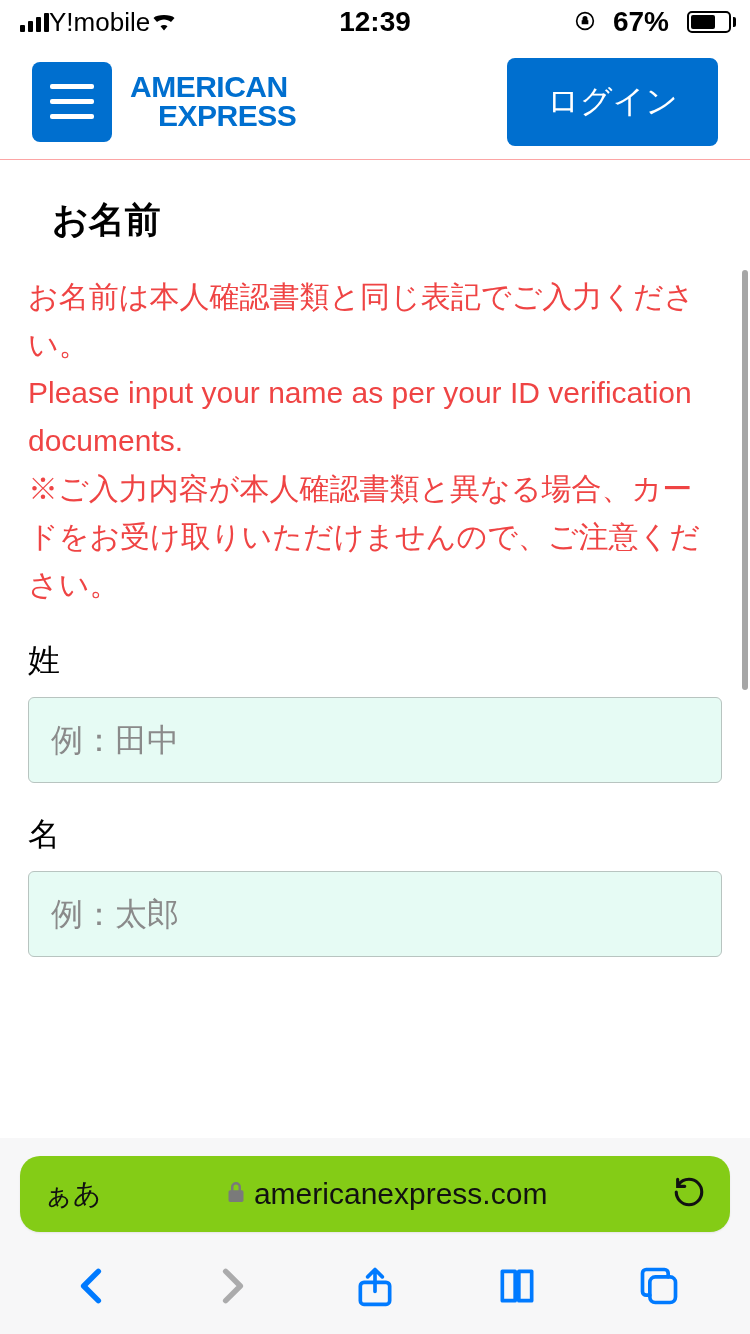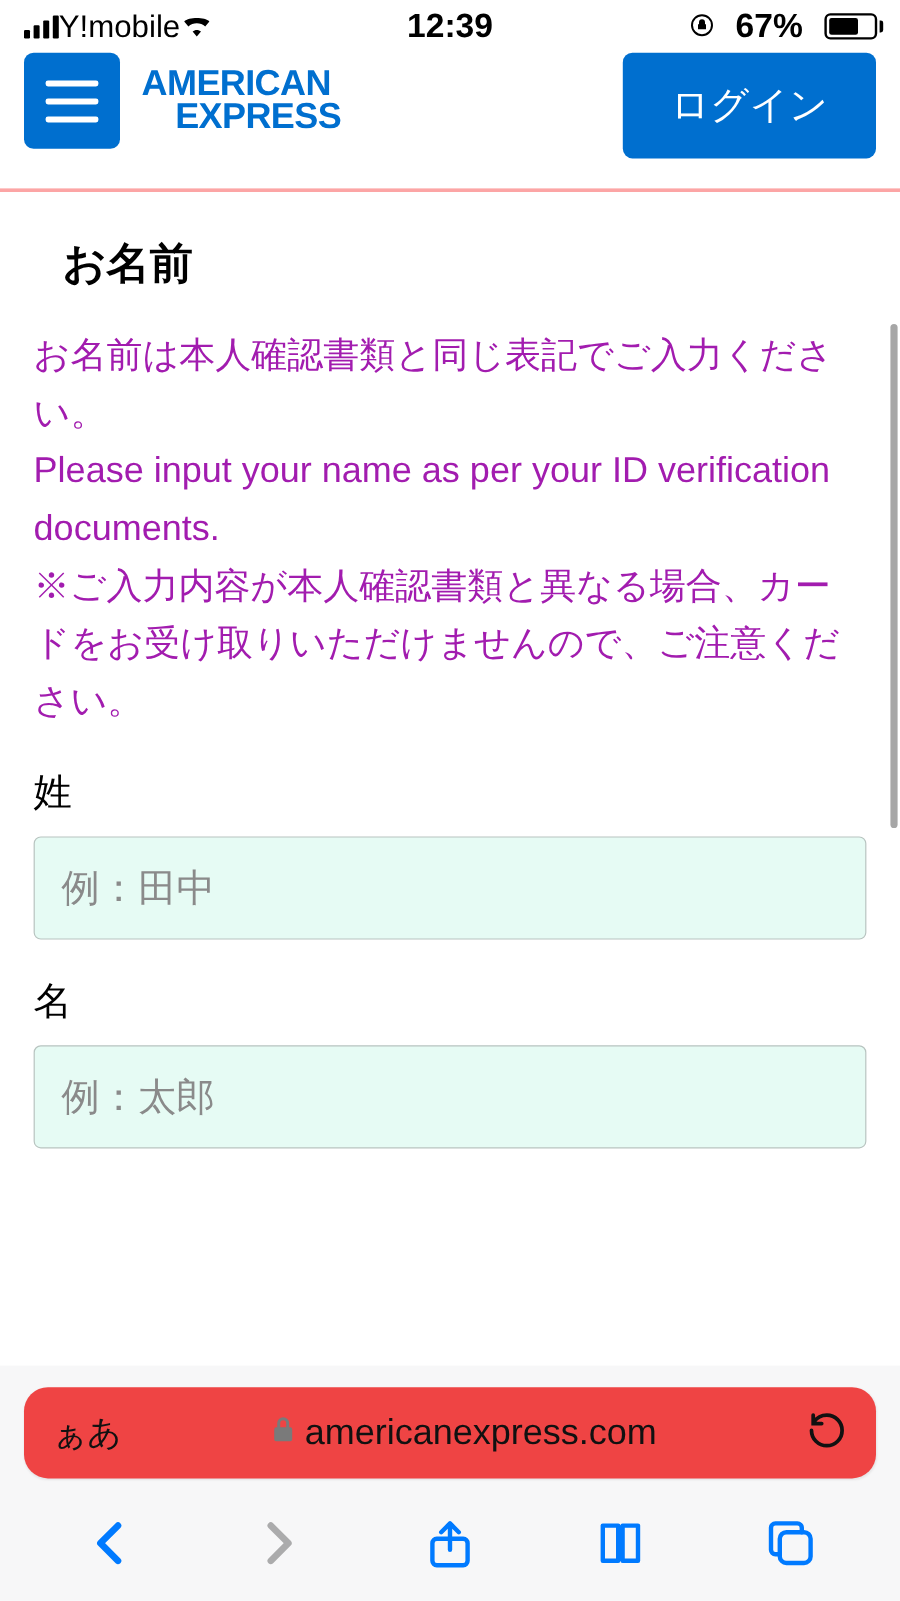--- a/index.html
+++ b/index.html
@@ -18,40 +18,40 @@
     .carrier { font-size:26px; font-weight:500; }
     .wifi-icon svg { width:28px; height:22px; }
     .status-center { position:absolute; left:50%; transform:translateX(-50%); font-size:28px; font-weight:600; }
     .lock-rot svg{width:20px;height:20px;}
     .battery { display:flex; align-items:center; gap:2px; }
     .battery-body { width:44px; height:22px; border:2px solid #000; border-radius:5px; padding:2px; position:relative; }
     .battery-fill { height:100%; background:#000; border-radius:2px; }
     .battery-tip { width:3px; height:10px; background:#000; border-radius:0 2px 2px 0; }
 
     
-    .header { height:116px; border-bottom:3px solid #fca5a5; display:flex; align-items:flex-start; justify-content:space-between; padding:0 20px; }
+    .header { height:116px; border-bottom:1px solid #fca5a5; display:flex; align-items:center; justify-content:space-between; padding:0 32px; }
     .menu-btn { width:80px; height:80px; background:#006fcf; border-radius:8px; display:flex; flex-direction:column; justify-content:center; align-items:center; gap:10px; }
     .menu-btn span { width:44px; height:5px; background:#fff; border-radius:2px; }
     .logo { color:#006fcf; font-weight:800; font-size:30px; line-height:0.95; letter-spacing:-0.5px; text-align:left; margin-left:18px; flex:0 0 auto; }
     .logo .l1{display:block;}
     .logo .l2{display:block; padding-left:28px;}
     .login-btn { background:#006fcf; color:#fff; font-size:32px; font-weight:400; border:none; padding:22px 40px; border-radius:8px; }
 
     
     .content { padding:36px 28px 0; height:calc(1334px - 44px - 116px - 196px); overflow:hidden; position:relative; }
     .scroll-indicator { position:absolute; right:2px; top:110px; width:6px; height:420px; background:#000; border-radius:3px; opacity:.35; }
     .section-title { font-size:36px; font-weight:700; margin-bottom:28px;margin-left:24px; }
-    .instr { font-size:30px; line-height:1.6; color:#a21caf; margin-bottom:0; }
+    .instr { font-size:30px; line-height:1.6; color:#ef4444; margin-bottom:0; }
     .field-label { font-size:32px; font-weight:500; margin:30px 0 14px; }
     .text-input { width:100%; height:86px; background:#e6fbf4; border:1px solid #b8c4c0; border-radius:6px; font-size:32px; padding:0 22px; color:#000; }
     .text-input::placeholder { color:#8a8a8a; }
 
     
     .browser-bar { position:absolute; bottom:84px; left:0; width:100%; height:112px; background:#f7f7f8; display:flex; align-items:center; padding:0 20px; }
-    .url-pill { flex:1; height:76px; background:#ef4444; border-radius:20px; display:flex; align-items:center; padding:0 24px; gap:14px; box-shadow:0 1px 2px rgba(0,0,0,.08); }
+    .url-pill { flex:1; height:76px; background:#84cc16; border-radius:20px; display:flex; align-items:center; padding:0 24px; gap:14px; box-shadow:0 1px 2px rgba(0,0,0,.08); }
     .aa { font-size:28px; color:#111; font-weight:500; }
     .url-text { flex:1; text-align:center; font-size:30px; color:#111; display:flex; align-items:center; justify-content:center; gap:8px; }
     .lock-icon svg{width:20px;height:24px;}
     .reload svg{width:34px;height:34px;}
 
     .toolbar { position:absolute; bottom:0; left:0; width:100%; height:84px; background:#f7f7f8; display:flex; align-items:center; justify-content:space-around; padding:0 20px 8px; }
     .tb-btn svg { width:44px; height:44px; }
     .tb-btn.disabled svg { opacity:.3; }
     .blue { color:#007aff; }
   </style>

